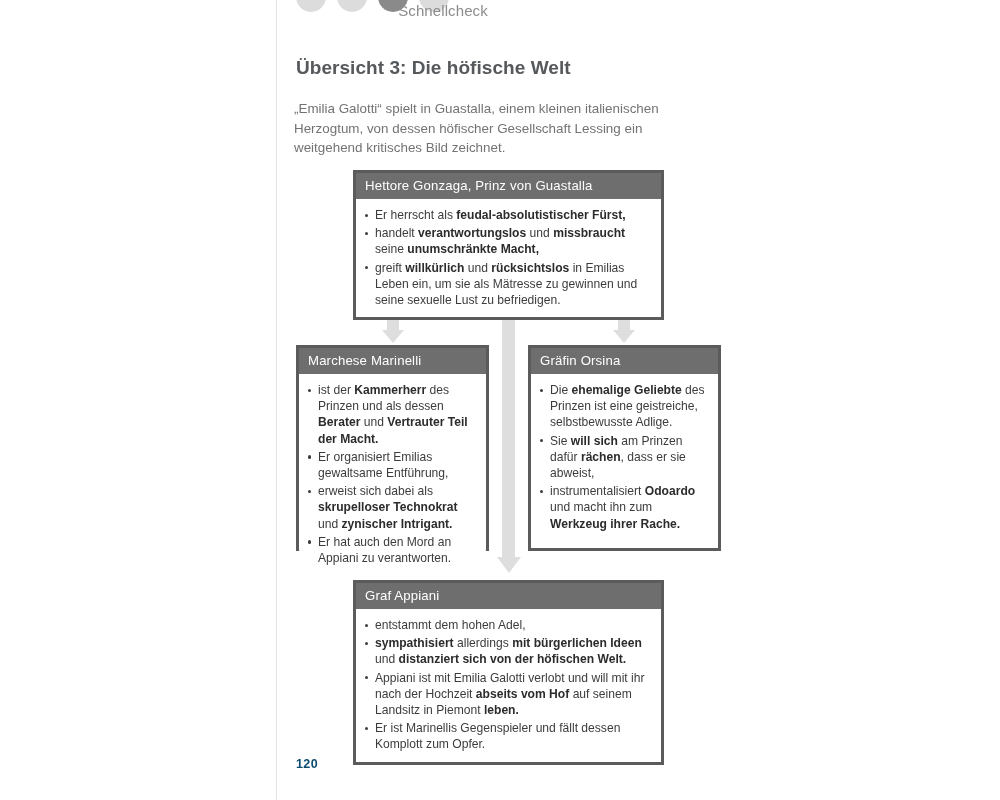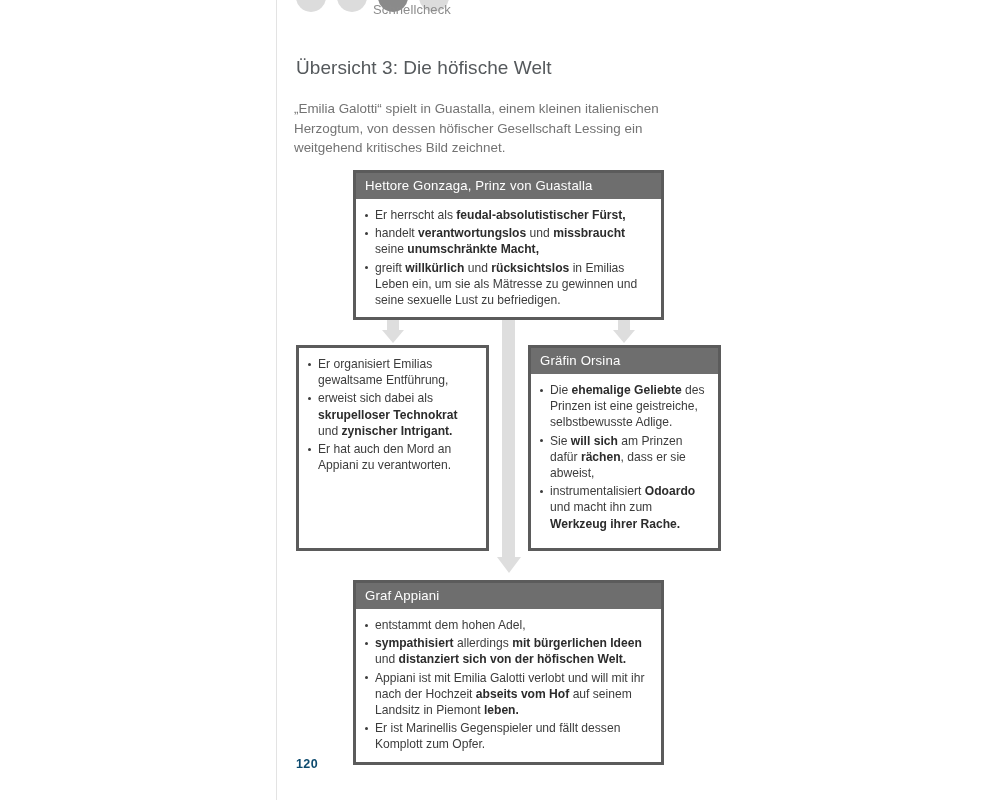--- a/index.html
+++ b/index.html
@@ -43,34 +43,34 @@
     width: 30px; height: 30px;
     border-radius: 50%;
     background: #dcdcdc;
   }
   .dot.d0 { left: 0px; }
   .dot.d1 { left: 41px; }
   .dot.d2 { left: 82px; background: #8a8a8a; }
   .dot.d3 { left: 123px; }
   .nav-label {
     position: absolute;
-    left: 51px; top: 20px;
+    left: 82px; top: 20px;
     width: 130px;
     text-align: center;
-    font-size: 13px;
+    font-size: 15px;
     color: #8c8c8c;
     letter-spacing: .1px;
   }
 
   
   .page-title {
     position: absolute;
     left: 19px; top: 57px;
     font-size: 19px;
-    font-weight: 400;
+    font-weight: 700;
     color: #55595c;
     letter-spacing: .05px;
     white-space: nowrap;
   }
   .intro {
     position: absolute;
     left: 17px; top: 99px;
     width: 400px;
     font-size: 13.4px;
     line-height: 19.5px;
@@ -193,22 +193,24 @@
       <div class="box-body">
         <ul>
             <li>Er herrscht als <b>feudal-absolutistischer Fürst,</b></li>
             <li>handelt <b>verantwortungslos</b> und <b>missbraucht</b> seine <b>unumschränkte Macht,</b></li>
             <li>greift <b>willkürlich</b> und <b>rücksichtslos</b> in Emilias Leben ein, um sie als Mätresse zu gewinnen und seine sexuelle Lust zu befriedigen.</li>
           </ul>
       </div>
     </div>
 
     <div class="box" id="box-marinelli">
-      <div class="box-body">
-        <ul>
+      <div class="box-head">Marchese Marinelli</div>
+      <div class="box-body">
+        <ul>
+            <li>ist der <b>Kammerherr</b> des Prinzen und als dessen <b>Berater</b> und <b>Vertrauter Teil der Macht.</b></li>
             <li>Er organisiert Emilias gewaltsame Entführung,</li>
             <li>erweist sich dabei als <b>skrupelloser Technokrat</b> und <b>zynischer Intrigant.</b></li>
             <li>Er hat auch den Mord an Appiani zu verantworten.</li>
           </ul>
       </div>
     </div>
 
     <div class="box" id="box-appiani">
       <div class="box-head">Graf Appiani</div>
       <div class="box-body">

